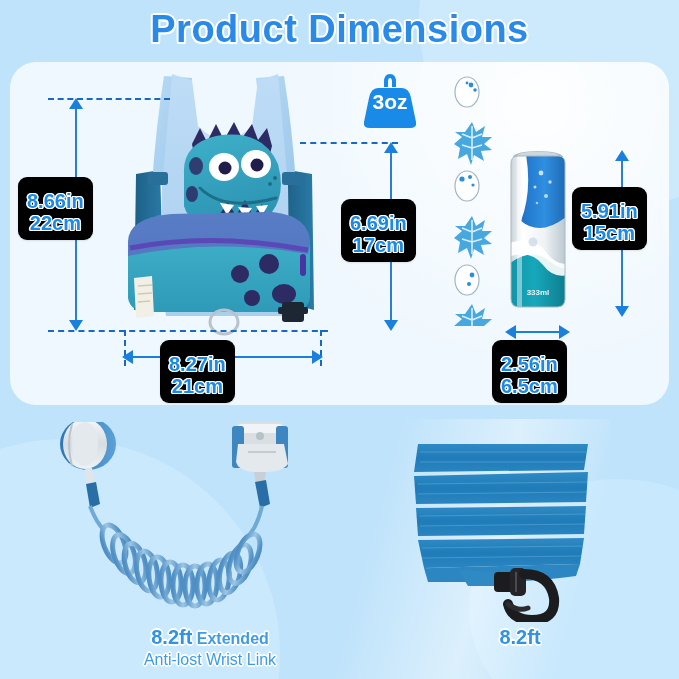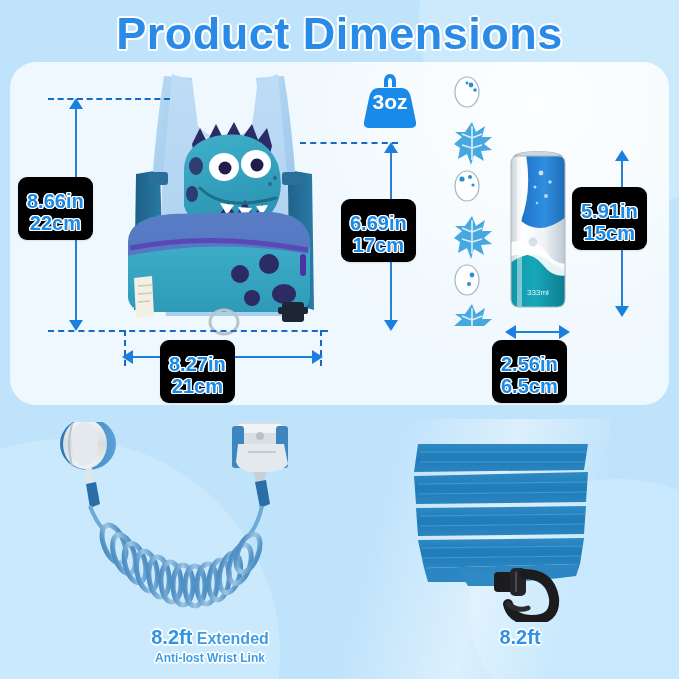--- a/index.html
+++ b/index.html
@@ -33,21 +33,21 @@
   .bg-sheen {
     position: absolute; left: 330px; bottom: 0px;
     width: 280px; height: 260px;
     background: linear-gradient(105deg, rgba(255,255,255,0) 20%, rgba(255,255,255,.45) 55%, rgba(255,255,255,0) 85%);
   }
 
   
   .title {
     position: absolute; left: 0; top: 8px; width: 679px;
     text-align: center;
-    font-size: 45px;
+    font-size: 38px;
     font-weight: bold;
     letter-spacing: .5px;
     color: #2a8ae8;
     text-shadow:
       2px 0 0 #ffffff, -2px 0 0 #ffffff, 0 2px 0 #ffffff, 0 -2px 0 #ffffff,
       1.5px 1.5px 0 #ffffff, -1.5px 1.5px 0 #ffffff, 1.5px -1.5px 0 #ffffff, -1.5px -1.5px 0 #ffffff;
   }
 
   
   .card {
@@ -111,33 +111,33 @@
   .arrow-line-h { position: absolute; height: 2px; background: #1a7fdd; }
   .tri {
     position: absolute; width: 0; height: 0;
   }
   .tri-up    { border-left: 7px solid transparent; border-right: 7px solid transparent; border-bottom: 11px solid #1a7fdd; }
   .tri-down  { border-left: 7px solid transparent; border-right: 7px solid transparent; border-top: 11px solid #1a7fdd; }
   .tri-left  { border-top: 7px solid transparent; border-bottom: 7px solid transparent; border-right: 11px solid #1a7fdd; }
   .tri-right { border-top: 7px solid transparent; border-bottom: 7px solid transparent; border-left: 11px solid #1a7fdd; }
 
   
-  .art { position: absolute; }
+  .art { position: absolute; font-weight: bold; }
 
   
   .caption {
     position: absolute; text-align: center;
     color: #3d9ce8;
     text-shadow:
       1.6px 0 0 #ffffff, -1.6px 0 0 #ffffff, 0 1.6px 0 #ffffff, 0 -1.6px 0 #ffffff,
       1.2px 1.2px 0 #ffffff, -1.2px 1.2px 0 #ffffff, 1.2px -1.2px 0 #ffffff, -1.2px -1.2px 0 #ffffff;
   }
   .caption .big { font-size: 20px; font-weight: bold; color: #2f93e6; }
   .caption .reg { font-size: 16px; font-weight: bold; }
-  .caption .line2 { display: block; margin-top: 2px; font-size: 12px; font-weight: bold; }
+  .caption .line2 { display: block; margin-top: 2px; font-size: 16px; font-weight: normal; }
   .cap-left  { left: 40px;  top: 626px; width: 340px; }
   .cap-right { left: 380px; top: 626px; width: 280px; }
 </style>
 </head>
 <body>
 
 <div id="stage">
 
   <div class="bg-arc-tr"></div>
   <div class="bg-arc-bl"></div>

